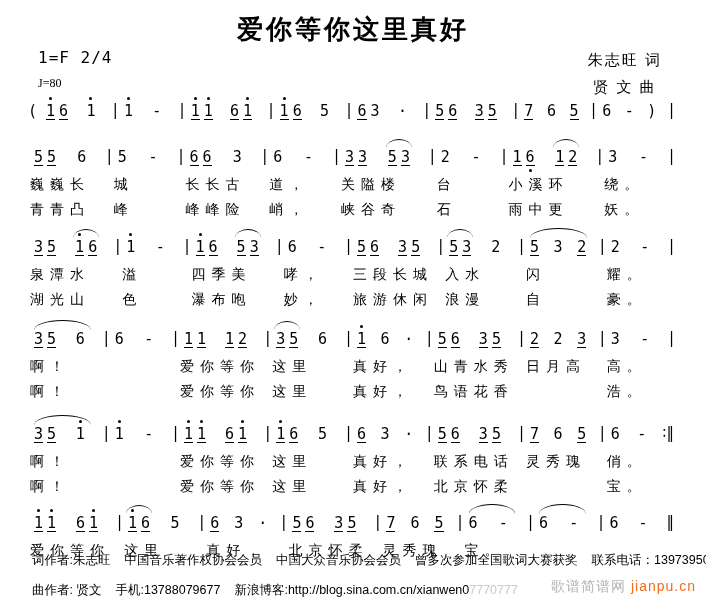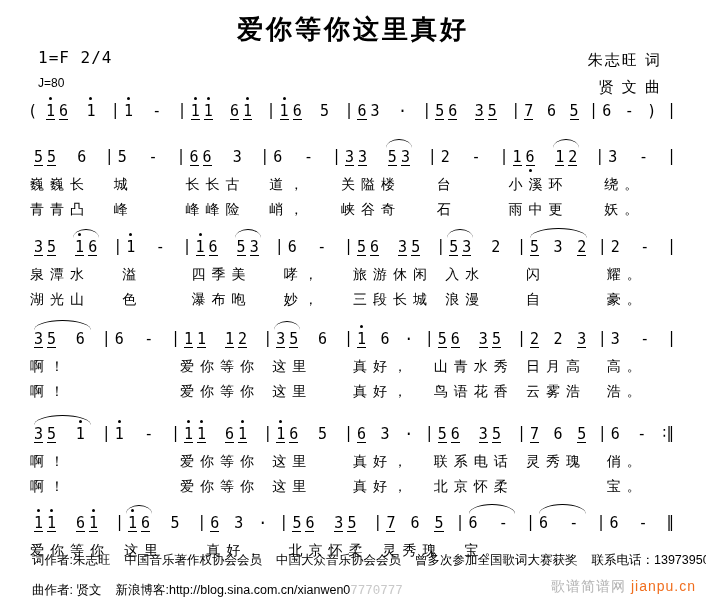--- a/index.html
+++ b/index.html
@@ -2,22 +2,22 @@
 <html><head>
 <meta charset="utf-8">
 <style>
   html,body{margin:0;padding:0;}
   body{width:706px;height:613px;background:#ffffff;color:#000;position:relative;overflow:hidden;
        font-family:"Liberation Sans",sans-serif;}
   .title{ text-align:center;font-size:26px;font-weight:bold;letter-spacing:3px;padding-top:12px;
           font-family:"DejaVu Sans",sans-serif;}
   .meta{position:absolute;left:38px;top:48px;}
   .key{font-size:16px;font-family:"DejaVu Sans Mono",monospace;letter-spacing:1px;}
-  .tempo{font-size:12px;margin-top:9px;font-family:Liberation Sans, sans-serif;}
-  .credits{position:absolute;right:44px;top:46px;text-align:right;font-size:15px;line-height:27px;letter-spacing:2px;}
+  .tempo{font-size:12px;margin-top:9px;font-family:Liberation Serif, serif;}
+  .credits{position:absolute;right:44px;top:46px;text-align:center;font-size:15px;line-height:27px;letter-spacing:2px;}
   .score{position:absolute;top:92px;left:28px;right:32px;}
   .system{display:flex;align-items:flex-start;}
   .sys1{margin-bottom:12px;} .sys2{margin-bottom:6px;} .sys3{margin-bottom:8px;}
   .sys4{margin-bottom:11px;} .sys5{margin-bottom:5px;}
   .pre{font-size:15px;padding-top:10px;font-family:"DejaVu Sans Mono",monospace;padding-right:3px;}
   .measure{display:flex;flex-direction:column;flex-basis:0;min-width:0;}
   .mnotes{display:flex;justify-content:space-between;align-items:flex-start;position:relative;
           padding:10px 0 6px 3px;font-family:"DejaVu Sans Mono",monospace;font-size:15px;}
   .beat{display:inline-flex;position:relative;padding:0 1px;}
   .tok{position:relative;padding:0 2px;}
@@ -26,21 +26,21 @@
   i.dotA,i.dotB{position:absolute;left:50%;margin-left:-1.5px;width:3px;height:3px;background:#000;border-radius:50%;}
   i.dotA{top:-5px;} i.dotB{bottom:-6px;}
   .barc::before{content:"";position:absolute;left:1px;right:1px;top:-9px;height:8px;
           border-top:1.4px solid #000;border-radius:50% 50% 0 0/100% 100% 0 0;}
   .marc::after{content:"";position:absolute;left:6px;right:18px;top:0;height:9px;
           border-top:1.4px solid #000;border-radius:50% 50% 0 0/100% 100% 0 0;}
   .bar{font-family:"DejaVu Sans",sans-serif;font-size:15px;line-height:17px;padding-left:2px;white-space:nowrap;}
   .mlyr{font-size:14px;letter-spacing:6px;line-height:25px;min-height:25px;white-space:nowrap;padding-left:2px;}
   .footer{position:absolute;left:32px;top:552px;font-size:12.5px;}
   .f-row{display:flex;gap:14px;white-space:nowrap;margin-bottom:13px;}
-  .faded{color:#c9c9c9;font-family:Liberation Mono, monospace;}
+  .faded{color:#c9c9c9;}
   .watermark{position:absolute;right:10px;top:578px;font-size:14px;color:#b2b2b2;letter-spacing:1px;}
   .brand{color:#f06e1e;}
 </style>
 </head>
 <body>
 
 <div class="title">爱你等你这里真好</div>
 
 <div class="meta">
   <div class="key">1=F 2/4</div>
@@ -331,22 +331,22 @@
           <span class="beat">
             <span class="tok"><span class="num ul">5</span></span>
             <span class="tok"><span class="num ul">6</span></span>
           </span>
           <span class="beat">
             <span class="tok"><span class="num ul">3</span></span>
             <span class="tok"><span class="num ul">5</span></span>
           </span>
           <span class="bar">|</span>
         </div>
+        <div class="mlyr">三段长城</div>
         <div class="mlyr">旅游休闲</div>
-        <div class="mlyr">三段长城</div>
       </div>
       <div class="measure" style="flex-grow: 7;">
         <div class="mnotes">
           <span class="beat barc">
             <span class="tok"><span class="num ul">5</span></span>
             <span class="tok"><span class="num ul">3</span></span>
           </span>
           <span class="beat">
             <span class="tok"><span class="num">2</span></span>
           </span>
@@ -480,21 +480,20 @@
           </span>
           <span class="beat">
             <span class="tok"><span class="num">2</span></span>
           </span>
           <span class="beat">
             <span class="tok"><span class="num ul">3</span></span>
           </span>
           <span class="bar">|</span>
         </div>
         <div class="mlyr">日月高</div>
-        <div class="mlyr">云雾浩</div>
       </div>
       <div class="measure" style="flex-grow: 6;">
         <div class="mnotes">
           <span class="beat">
             <span class="tok"><span class="num">3</span></span>
           </span>
           <span class="beat">
             <span class="tok"><span class="num">-</span></span>
           </span>
           <span class="bar">|</span>
@@ -734,20 +733,21 @@
 <div class="footer">
   <div class="f-row">
     <span>词作者:朱志旺</span>
     <span>中国音乐著作权协会会员</span>
     <span>中国大众音乐协会会员</span>
     <span>曾多次参加全国歌词大赛获奖</span>
     <span>联系电话：13973950326</span>
   </div>
   <div class="f-row">
     <span>曲作者: 贤文</span>
+    <span>手机:13788079677</span>
     <span><span>新浪博客:http://blog.sina.com.cn/xianwen0</span><span class="faded">7770777</span></span>
   </div>
 </div>
 
 <div class="watermark">
   <span>歌谱简谱网</span>
   <span class="brand">jianpu.cn</span>
 </div>
 
 </body></html>

